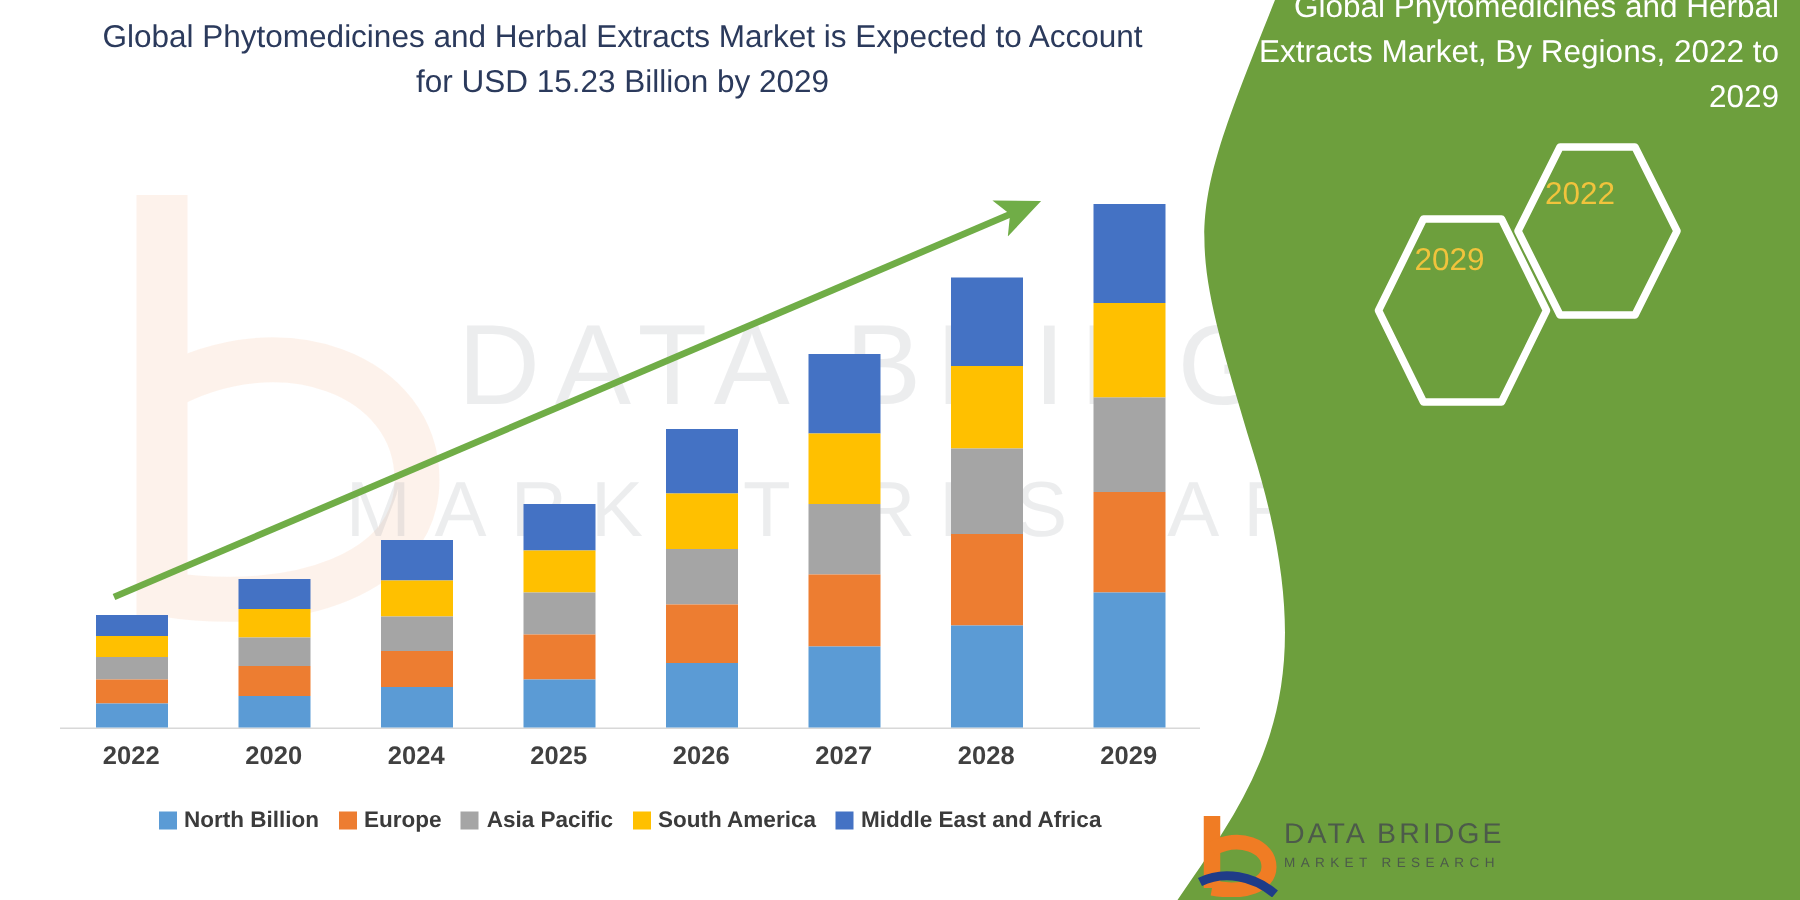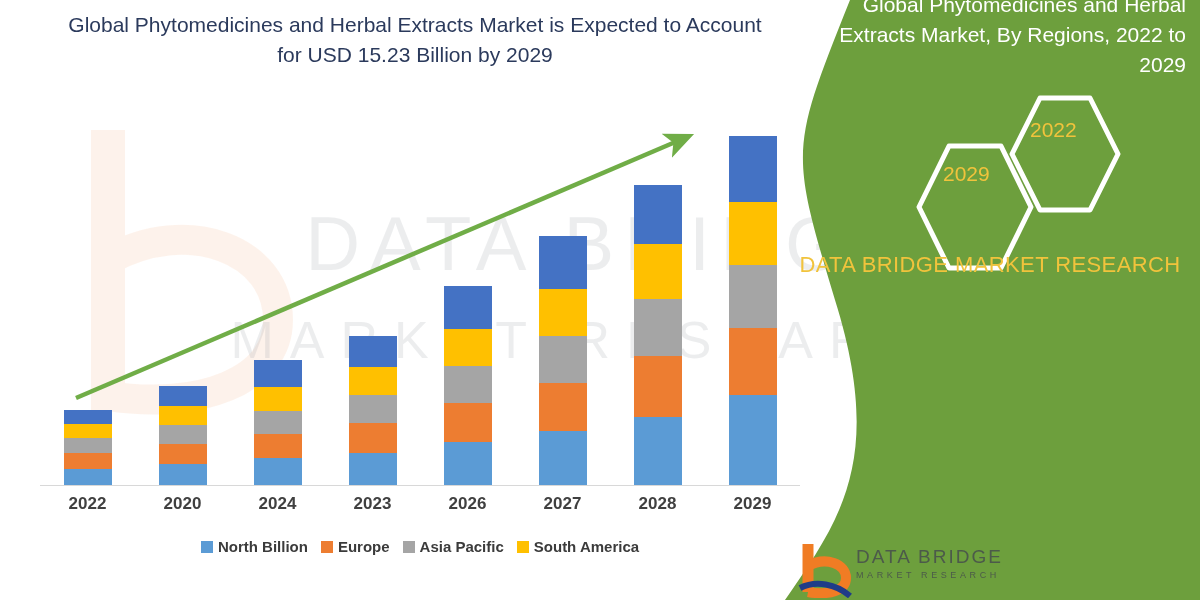--- a/index.html
+++ b/index.html
@@ -303,21 +303,21 @@
           </marker>
         </defs>
         <line id="trend-line" x1="36" y1="298" x2="640" y2="40" stroke="#70AD47" stroke-width="4.5" marker-end="url(#ah)"></line>
       </svg>
     </div>
 
     <div class="x-labels" id="x-labels">
         <div class="x-label">2022</div>
         <div class="x-label">2020</div>
         <div class="x-label">2024</div>
-        <div class="x-label">2023</div>
+        <div class="x-label">2025</div>
         <div class="x-label">2026</div>
         <div class="x-label">2027</div>
         <div class="x-label">2028</div>
         <div class="x-label">2029</div>
       </div>
 
     <div class="legend" id="legend">
         <div class="legend-item">
           <span class="legend-swatch" style="background: rgb(91, 155, 213);"></span>
           <span class="legend-text">North Billion</span>
@@ -326,20 +326,24 @@
           <span class="legend-swatch" style="background: rgb(237, 125, 49);"></span>
           <span class="legend-text">Europe</span>
         </div>
         <div class="legend-item">
           <span class="legend-swatch" style="background: rgb(165, 165, 165);"></span>
           <span class="legend-text">Asia Pacific</span>
         </div>
         <div class="legend-item">
           <span class="legend-swatch" style="background: rgb(255, 192, 0);"></span>
           <span class="legend-text">South America</span>
+        </div>
+        <div class="legend-item">
+          <span class="legend-swatch" style="background: rgb(68, 114, 196);"></span>
+          <span class="legend-text">Middle East and Africa</span>
         </div>
       </div>
   </div>
 
   <div class="green-panel">
     <svg class="green-shape" viewBox="0 0 420 600" preserveAspectRatio="none">
       <path id="green-path" d="M70,0 C 10,150 10,150 55,300 C 105,460 60,520 5,600 L420,600 L420,0 Z" fill="#6D9F3D"></path>
     </svg>
 
     <div class="green-content">
@@ -349,21 +353,20 @@
         <svg class="hex" style="left:115px; top:0px;" width="130" height="128" viewBox="0 0 130 128">
           <polygon points="40,8 90,8 118,64 90,120 40,120 12,64" fill="none" stroke="#ffffff" stroke-width="5" stroke-linejoin="round"></polygon>
         </svg>
         <svg class="hex" style="left:20px; top:48px;" width="140" height="138" viewBox="0 0 140 138">
           <polygon points="44,8 96,8 126,69 96,130 44,130 14,69" fill="none" stroke="#ffffff" stroke-width="5" stroke-linejoin="round"></polygon>
         </svg>
         <div class="hex-label a">2022</div>
         <div class="hex-label b">2029</div>
       </div>
 
-      <div class="brand">DATA BRIDGE MARKET RESEARCH</div>
 
       <div class="logo">
         <svg width="58" height="58" viewBox="0 0 58 58" style="position:absolute; left:0; top:2px;">
           <path d="M10 4 L10 52" stroke="#F07C24" stroke-width="11" fill="none"></path>
           <path d="M10 26 C 28 16, 48 24, 48 38 C 48 50, 32 56, 10 52" stroke="#F07C24" stroke-width="10" fill="none"></path>
           <path d="M2 48 C 18 40, 38 44, 52 56" stroke="#1F3C88" stroke-width="6" fill="none"></path>
         </svg>
         <div class="logo-text">DATA BRIDGE</div>
         <div class="logo-sub">MARKET RESEARCH</div>
       </div>

